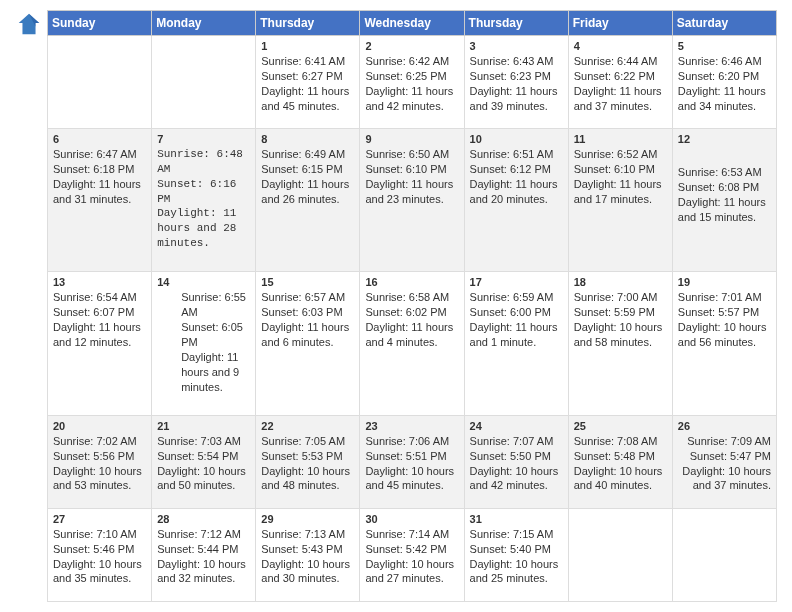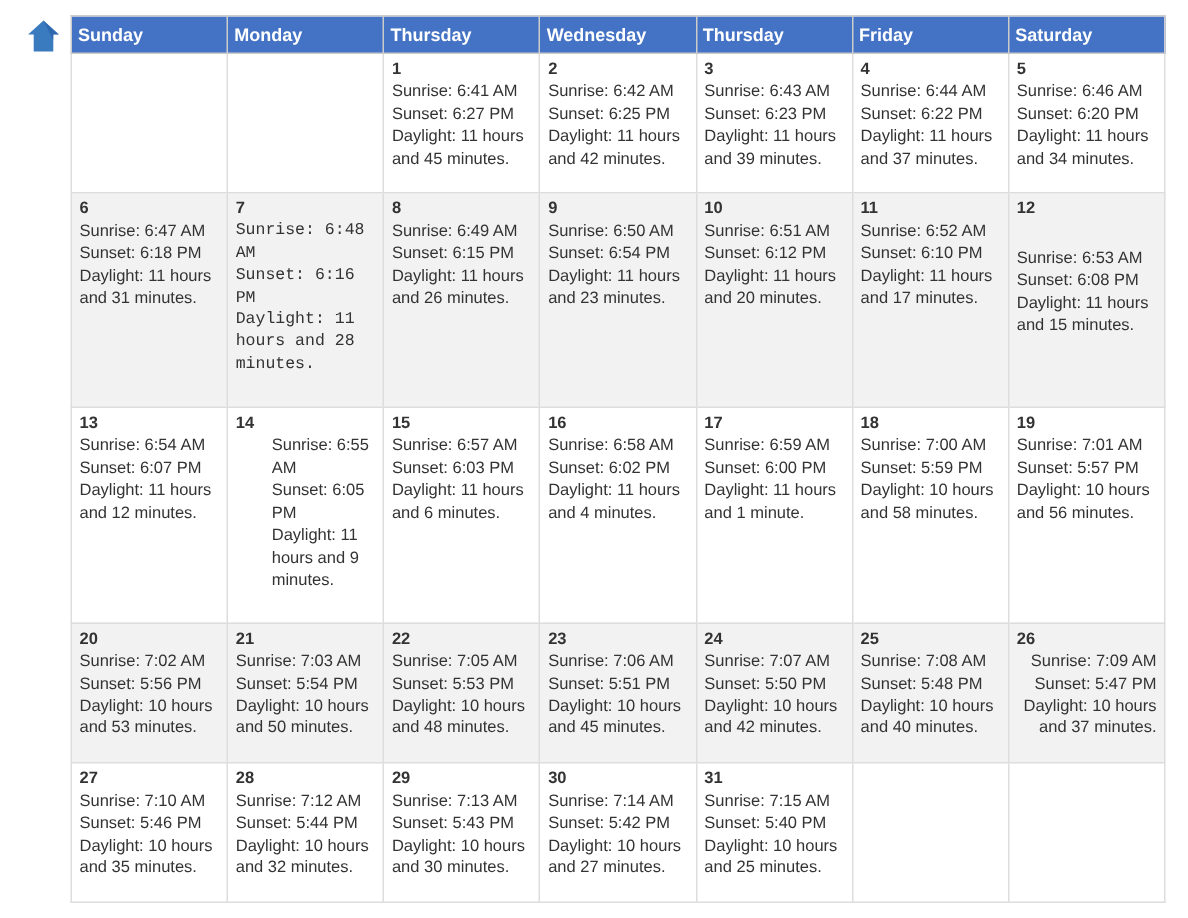--- a/index.html
+++ b/index.html
@@ -185,21 +185,21 @@
           </td>
           <td>
             <span class="day-num">8</span>
             <div class="day-info" style="white-space: pre-line;">Sunrise: 6:49 AM
 Sunset: 6:15 PM
 Daylight: 11 hours and 26 minutes.</div>
           </td>
           <td>
             <span class="day-num">9</span>
             <div class="day-info" style="white-space: pre-line;">Sunrise: 6:50 AM
-Sunset: 6:54 PM
+Sunset: 6:10 PM
 Daylight: 11 hours and 23 minutes.</div>
           </td>
           <td>
             <span class="day-num">10</span>
             <div class="day-info" style="white-space: pre-line;">Sunrise: 6:51 AM
 Sunset: 6:12 PM
 Daylight: 11 hours and 20 minutes.</div>
           </td>
           <td>
             <span class="day-num">11</span>

